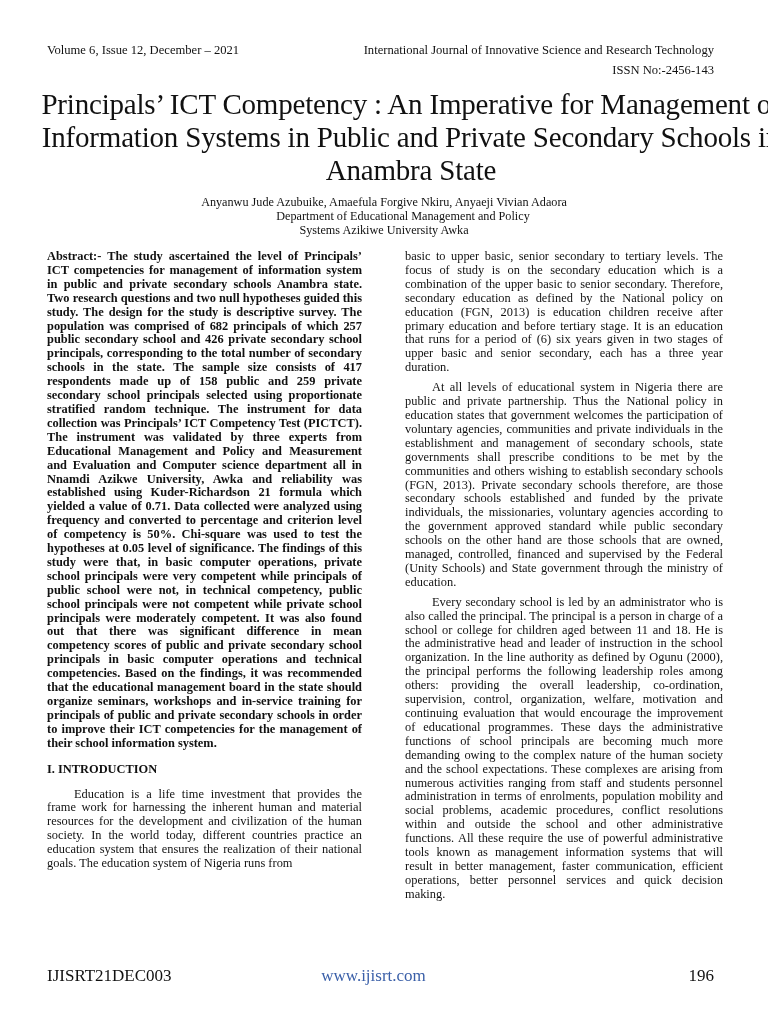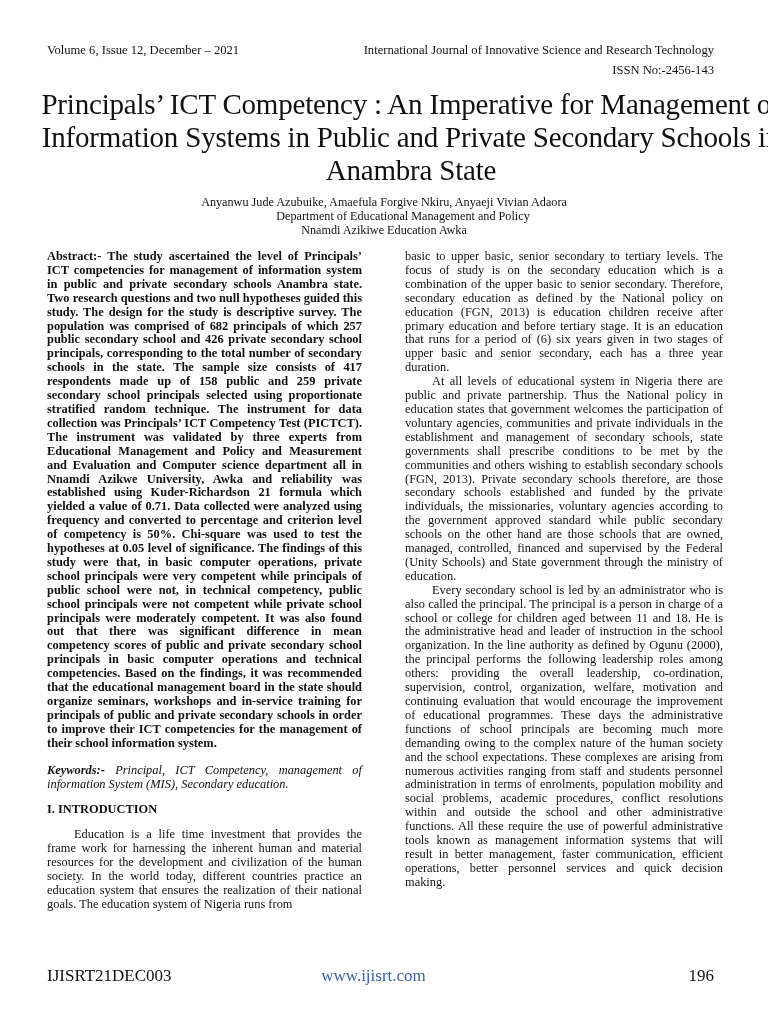--- a/index.html
+++ b/index.html
@@ -19,44 +19,43 @@
   .col { font-size: 12.4px; line-height: 13.9px; text-align: justify; }
   #col-left { left: 47px; width: 315px; top: 250px; }
   #col-right { left: 405px; width: 318px; top: 250px; }
   .abstract { font-weight: bold; margin: 0; }
   .abstract .ab-label { font-weight: bold; }
   .kw { margin: 13px 0 0 0; font-style: italic; }
   .kw .kw-label { font-weight: bold; }
   .sec-head { font-weight: bold; margin: 12px 0 11px 0; font-size: 12.4px; }
   .para { margin: 0; }
   .indent { text-indent: 27px; }
-  .gap { margin-top: 0; }
+  .gap { margin-top: 6px; }
   .ftr { font-size: 17px; top: 966px; white-space: nowrap; }
   #ftr-left { left: 47px; }
   #ftr-center { left: 0; width: 747px; text-align: center; color: #3a5fa8; text-decoration: none; }
   #ftr-right { right: 54px; }
 </style>
 </head>
 <body>
 
 <div>
   <div id="hdr-left" class="abs hdr">Volume 6, Issue 12, December – 2021</div>
   <div id="hdr-right" class="abs hdr">International Journal of Innovative Science and Research Technology</div>
   <div id="hdr-issn" class="abs hdr">ISSN No:-2456-143</div>
 </div>
 
 <h1 id="title" class="abs" style="margin:0;font-weight:normal;padding-left:27px;">Principals’ ICT Competency : An Imperative for Management of Information Systems in Public and Private Secondary Schools in Anambra State</h1>
 
 <div id="authors" class="abs aff">Anyanwu Jude Azubuike, Amaefula Forgive Nkiru, Anyaeji Vivian Adaora</div>
 <div id="dept" class="abs aff">Department of Educational Management and Policy</div>
-<div id="univ" class="abs aff">Nnamdi Azikiwe Education Awka</div>
+<div id="univ" class="abs aff">Systems Azikiwe University Awka</div>
 
 <div id="col-left" class="abs col">
   <p class="abstract"><span class="ab-label">Abstract:-</span><span> The study ascertained the level of Principals’ ICT competencies for management of information system in public and private secondary schools Anambra state. Two research questions and two null hypotheses guided this study. The design for the study is descriptive survey. The population was comprised of 682 principals of which 257 public secondary school and 426 private secondary school principals, corresponding to the total number of secondary schools in the state. The sample size consists of 417 respondents made up of 158 public and 259 private secondary school principals selected using proportionate stratified random technique. The instrument for data collection was Principals’ ICT Competency Test (PICTCT). The instrument was validated by three experts from Educational Management and Policy and Measurement and Evaluation and Computer science department all in Nnamdi Azikwe University, Awka and reliability was established using Kuder-Richardson 21 formula which yielded a value of 0.71. Data collected were analyzed using frequency and converted to percentage and criterion level of competency is 50%. Chi-square was used to test the hypotheses at 0.05 level of significance. The findings of this study were that, in basic computer operations, private school principals were very competent while principals of public school were not, in technical competency, public school principals were not competent while private school principals were moderately competent. It was also found out that there was significant difference in mean competency scores of public and private secondary school principals in basic computer operations and technical competencies. Based on the findings, it was recommended that the educational management board in the state should organize seminars, workshops and in-service training for principals of public and private secondary schools in order to improve their ICT competencies for the management of their school information system.</span></p>
-  <p class="kw"><span class="kw-label">Keywords:-</span><span> Principal, ICT Competency, management of information System (MIS), Secondary education.</span></p>
   <div class="sec-head">I.   INTRODUCTION</div>
   <p class="para indent">Education is a life time investment that provides the frame work for harnessing the inherent human and material resources for the development and civilization of the human society.  In the world today, different countries practice an education system that ensures the realization of their national goals.  The education system of Nigeria runs from</p>
 </div>
 
 <div id="col-right" class="abs col">
   <p class="para">basic to upper basic, senior secondary to tertiary levels. The focus of study is on the secondary education which is a combination of the upper basic to senior secondary. Therefore, secondary education as defined by the National policy on education (FGN, 2013) is education children receive after primary education and before tertiary stage. It is an education that runs for a period of (6) six years given in two stages of upper basic and senior secondary, each has a three year duration.</p>
   <p class="para indent gap">At all levels of educational system in Nigeria there are public and private partnership. Thus the National policy in education states that government welcomes the participation of voluntary agencies, communities and private individuals in the establishment and management of secondary schools, state governments shall prescribe conditions to be met by the communities and others wishing to establish secondary schools (FGN, 2013). Private secondary schools therefore, are those secondary schools established and funded by the private individuals, the missionaries, voluntary agencies according to the government approved standard while public secondary schools on the other hand are those schools that are owned, managed, controlled, financed and supervised by the Federal (Unity Schools) and State government through the ministry of education.</p>
   <p class="para indent gap">Every secondary school is led by an administrator who is also called the principal. The principal is a person in charge of a school or college for children aged between 11 and 18. He is the administrative head and leader of instruction in the school organization. In the line authority as defined by Ogunu (2000), the principal performs the following leadership roles among others: providing the overall leadership, co-ordination, supervision, control, organization, welfare, motivation and continuing evaluation that would encourage the improvement of educational programmes. These days the administrative functions of school principals are becoming much more demanding owing to the complex nature of the human society and the school expectations. These complexes are arising from numerous activities ranging from staff and students personnel administration in terms of enrolments, population mobility and social problems, academic procedures, conflict resolutions within and outside the school and other administrative functions. All these require the use of powerful administrative tools known as management information systems that will result in better management, faster communication, efficient operations, better personnel services and quick decision making.</p>
 </div>
 

